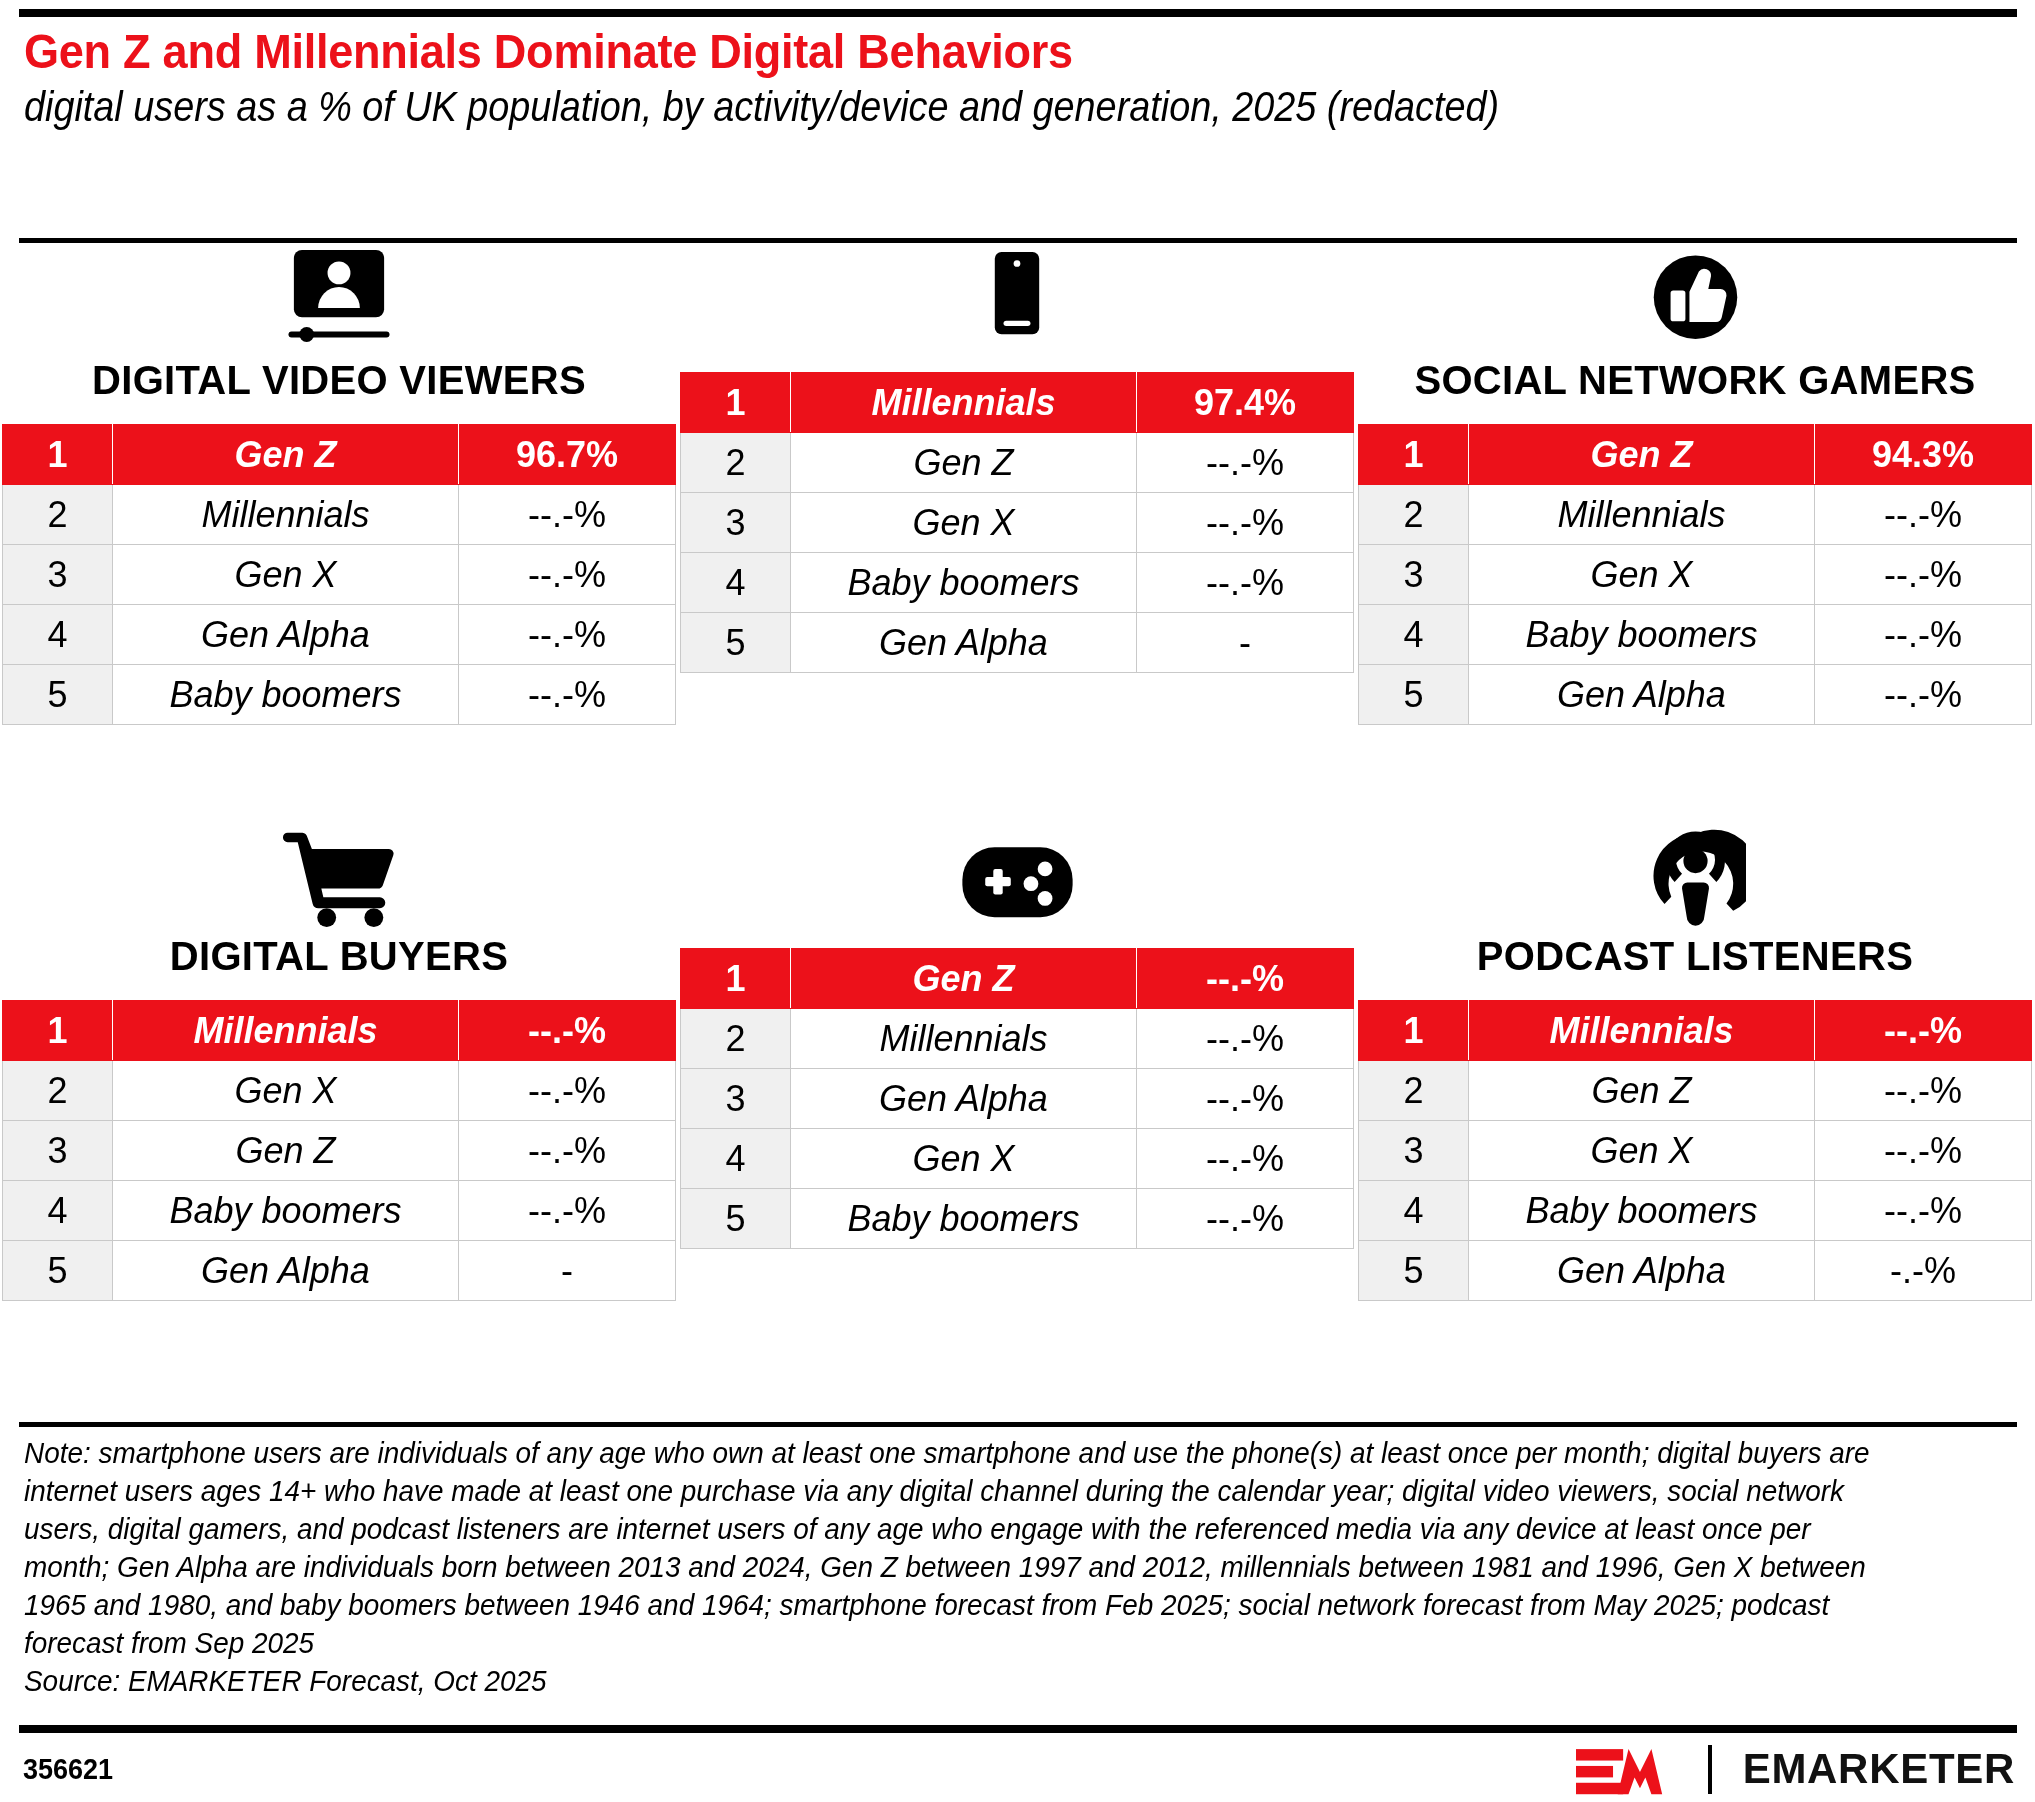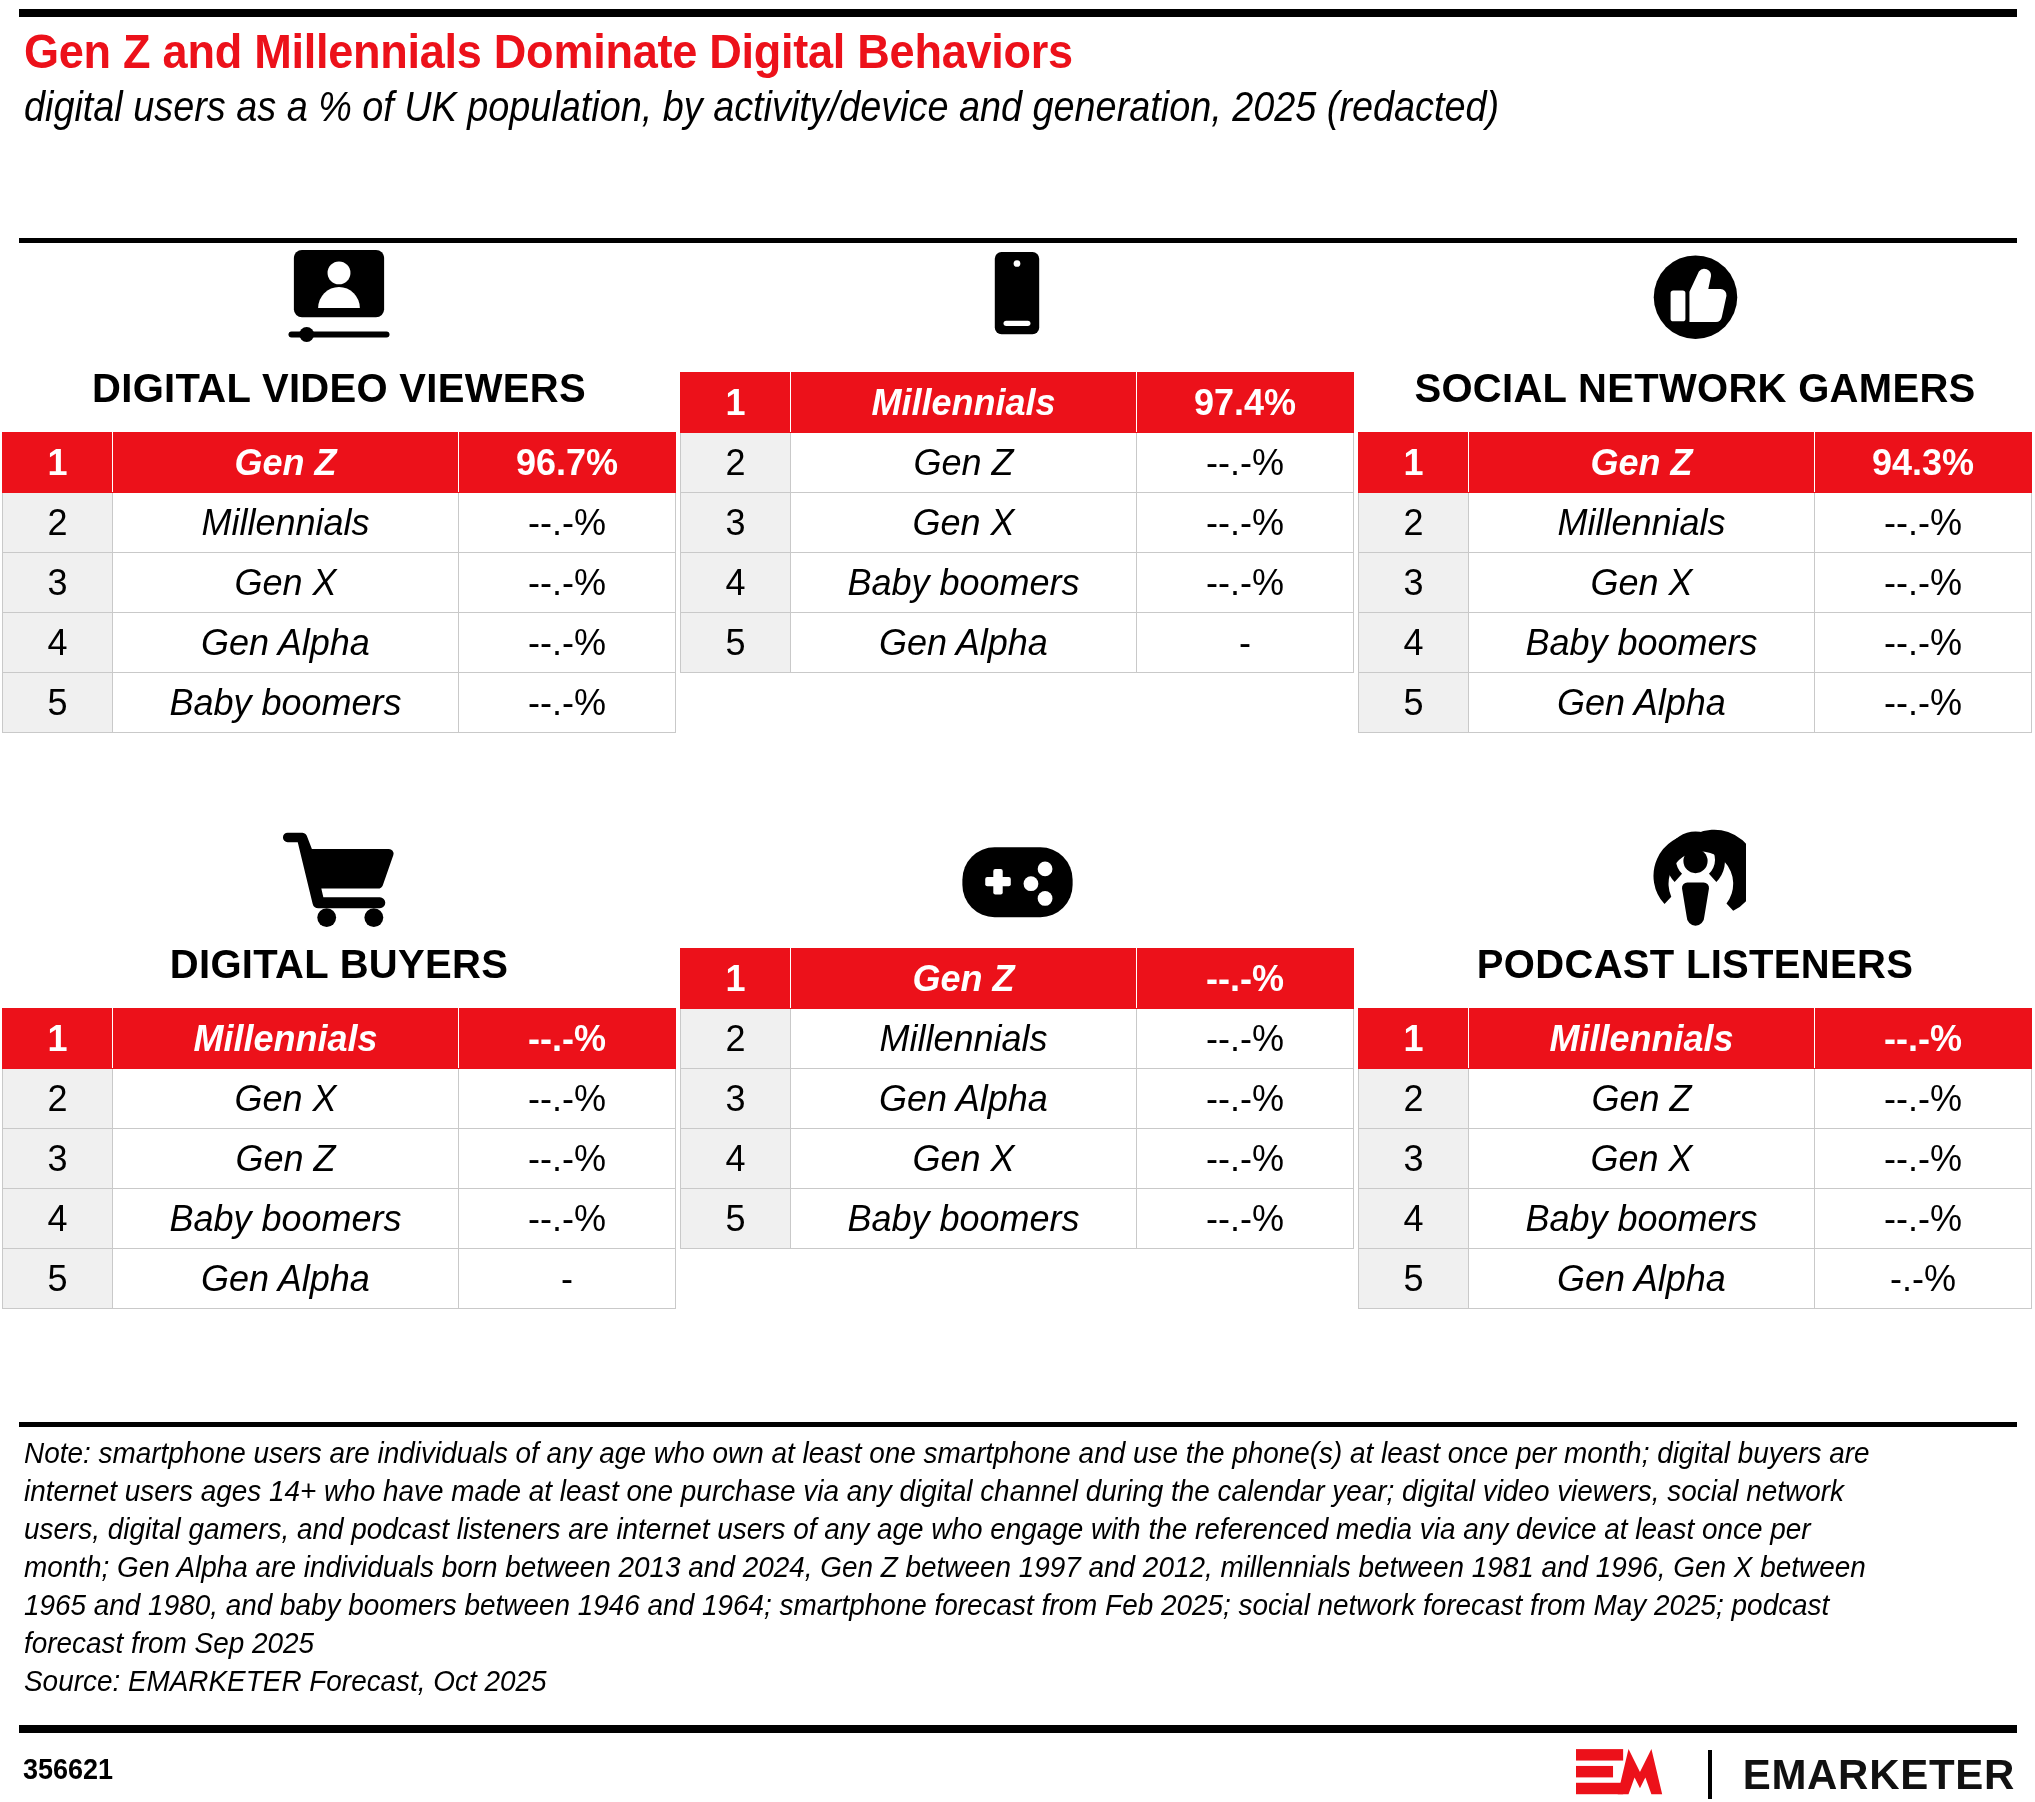--- a/index.html
+++ b/index.html
@@ -98,21 +98,21 @@
 
   .icon-wrap {
     height: 81px;
     display: flex;
     align-items: flex-end;
     justify-content: center;
   }
   .icon-wrap svg { display: block; }
 
   .cat-title {
-    margin-top: 15px;
+    margin-top: 7px;
     font-family: "Liberation Sans Narrow", "Liberation Sans", sans-serif;
     font-weight: bold;
     font-size: 40px;
     letter-spacing: 0.3px;
     color: #000000;
     text-align: center;
     white-space: nowrap;
   }
 
   table.rank {
@@ -184,21 +184,21 @@
     font-size: 30px;
     color: #000000;
     transform: scaleX(0.9);
     transform-origin: left top;
   }
   .logo {
     position: absolute;
     right: 20px;
     top: 1745px;
     display: flex;
-    align-items: flex-end;
+    align-items: flex-start;
     gap: 31px;
   }
   .logo-mark { display: block; }
   .logo-div {
     width: 4px;
     height: 49px;
     background: #000000;
   }
   .logo-text {
     font-family: "Liberation Sans", sans-serif;

